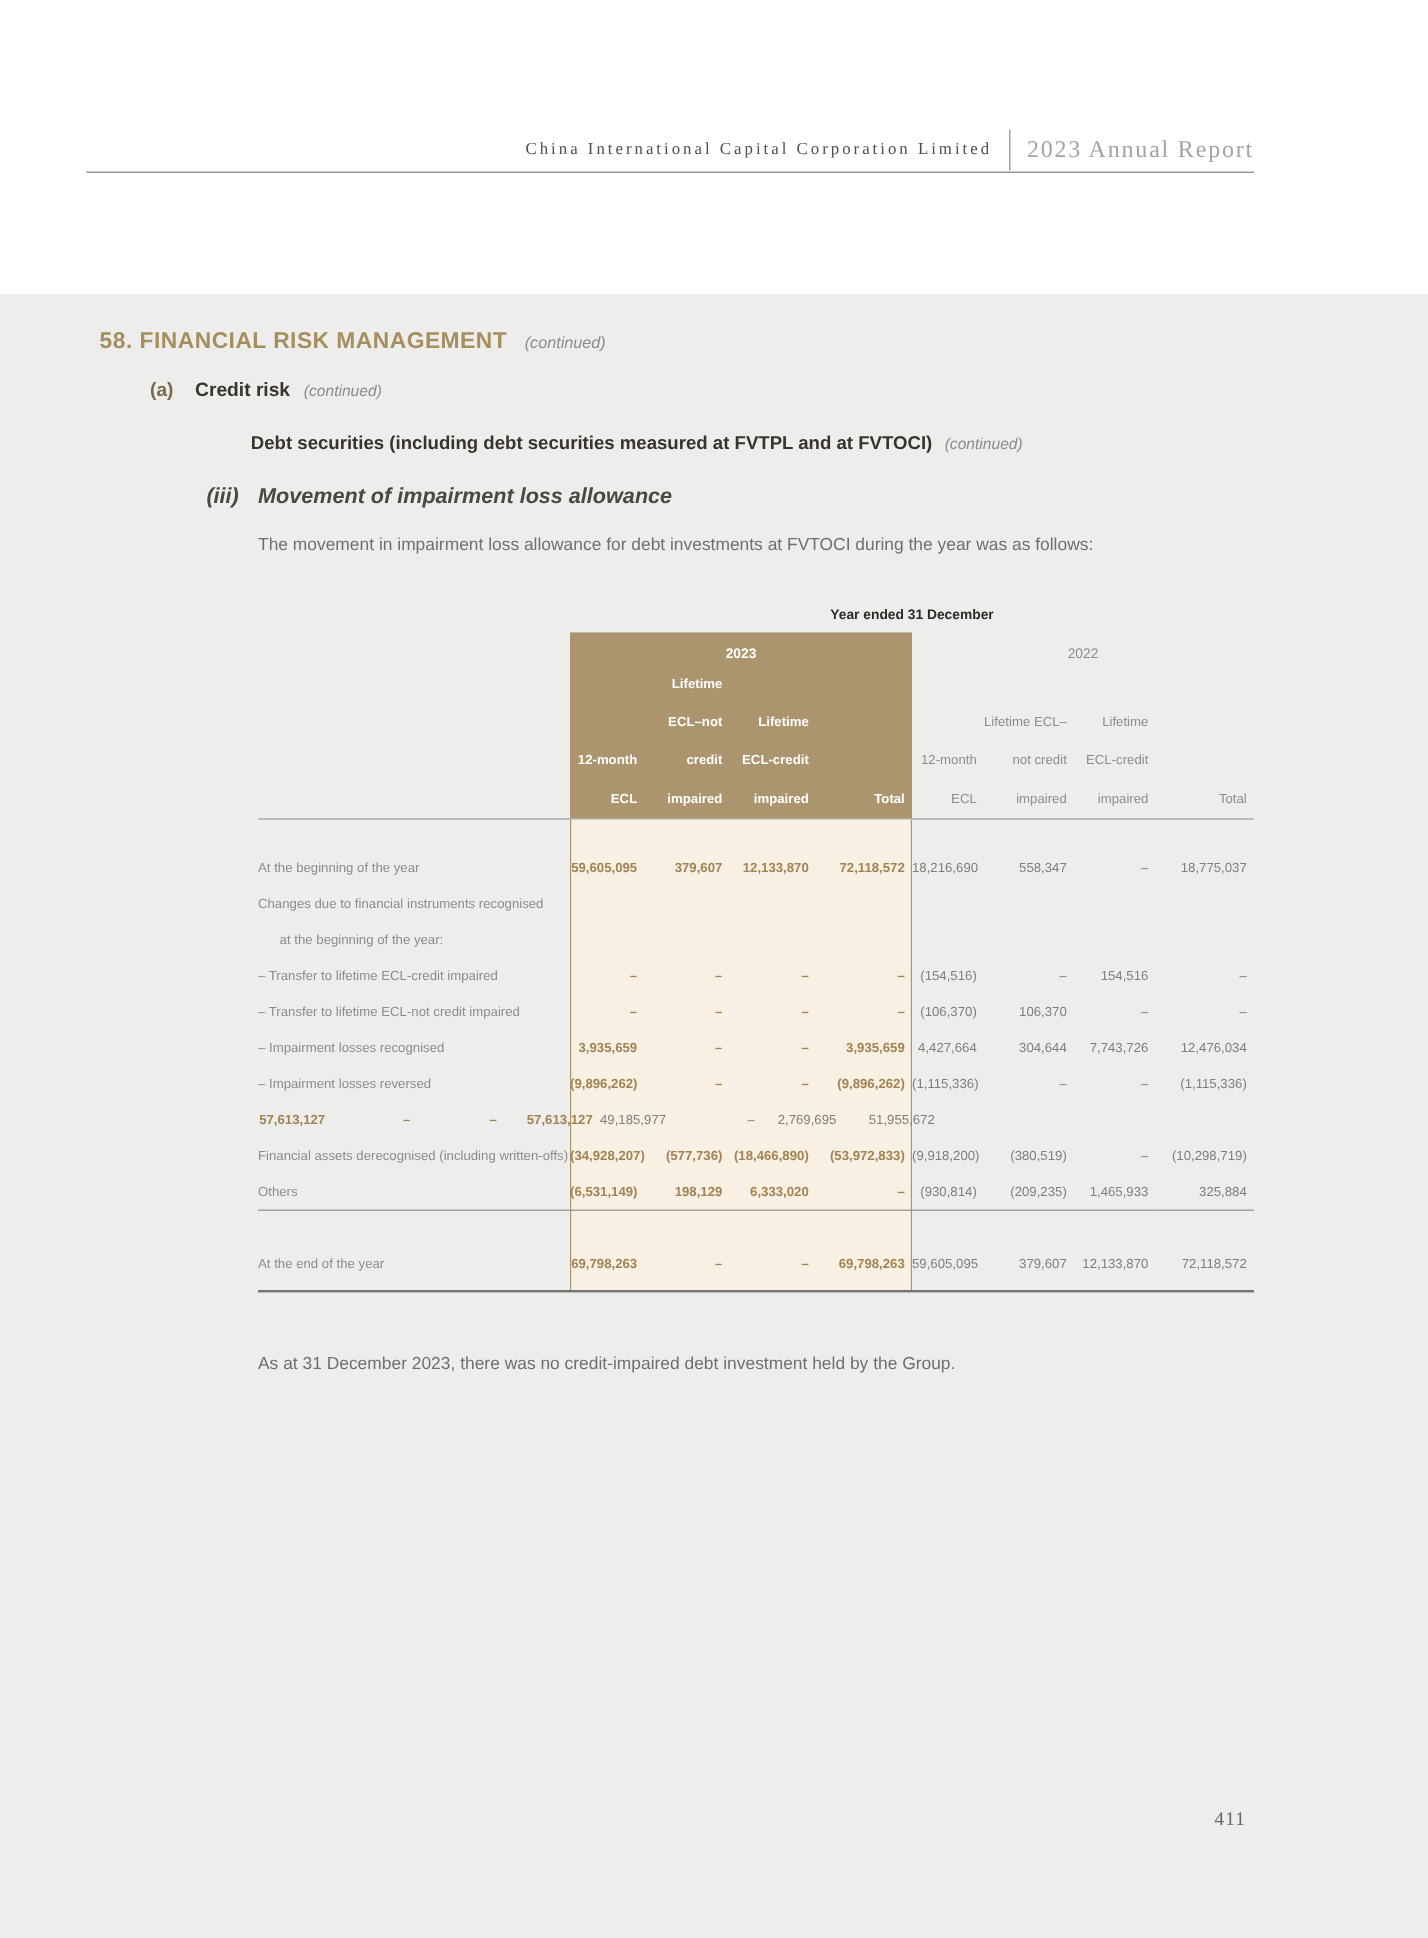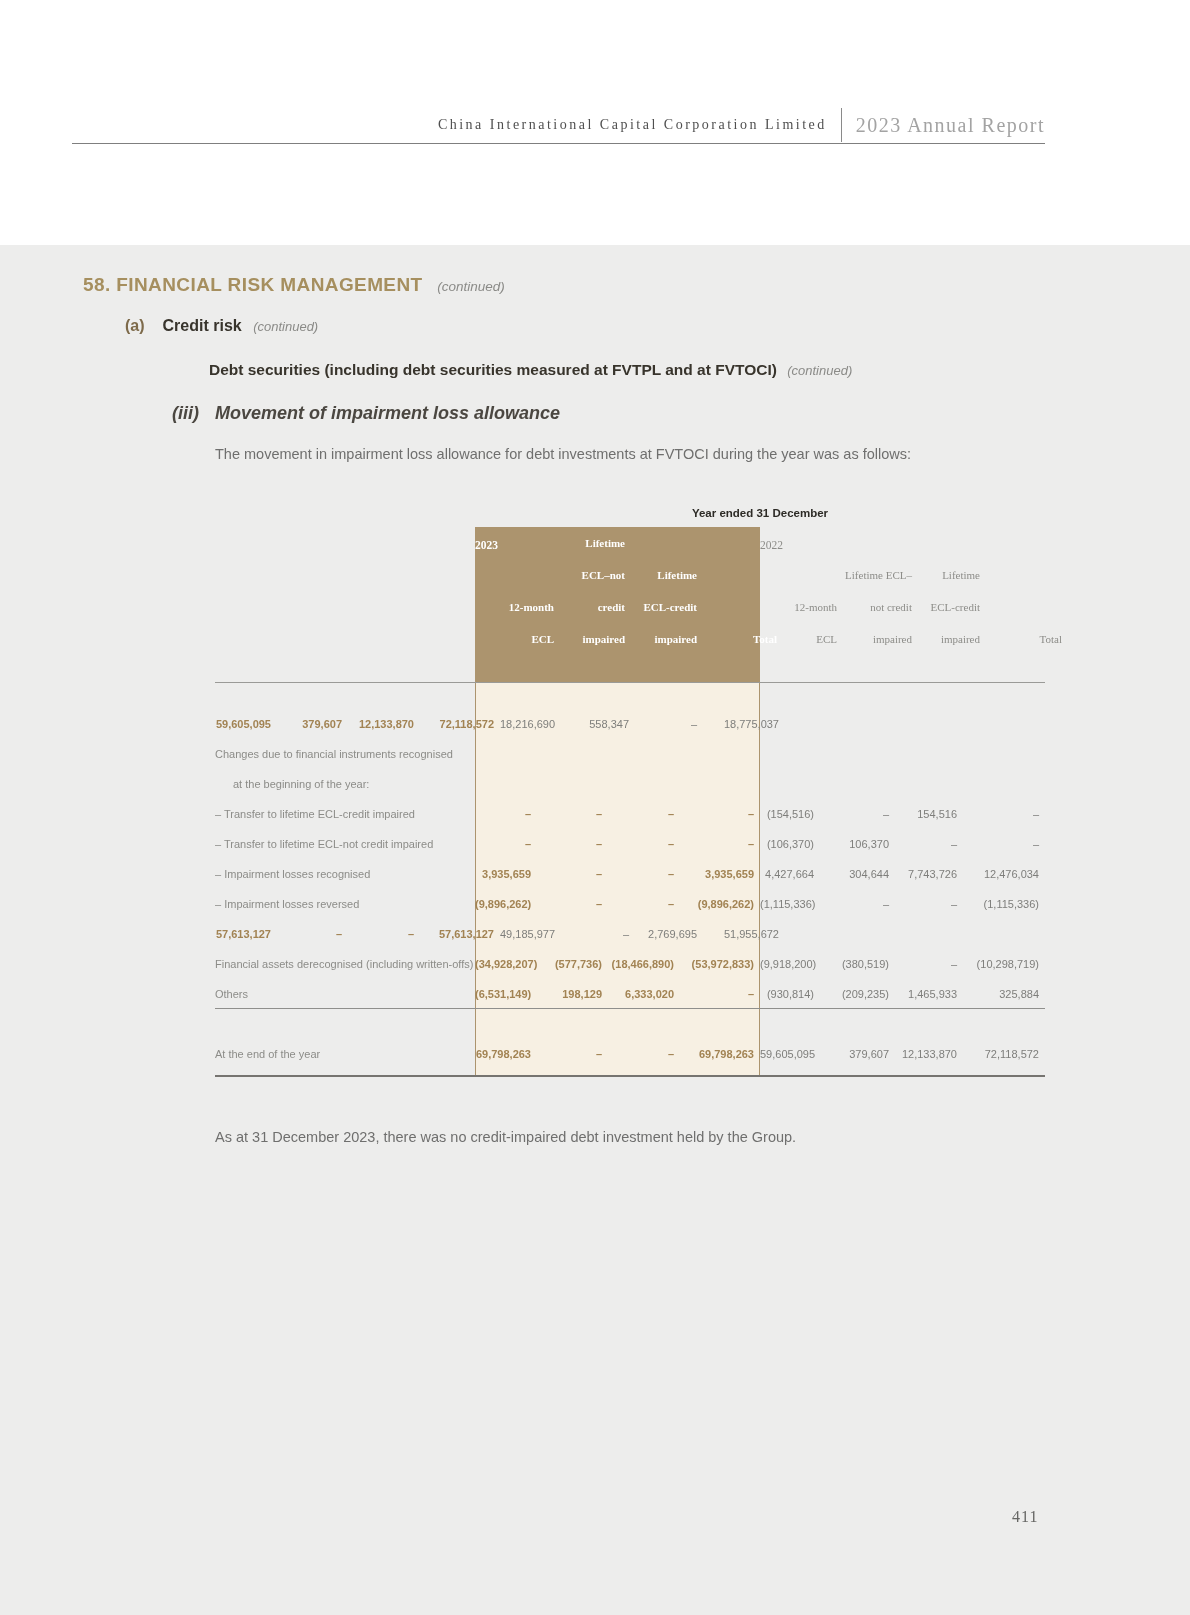--- a/index.html
+++ b/index.html
@@ -51,21 +51,21 @@
   .h-iii .marker { display:inline-block; width:43px; }
   .intro { position:absolute; top:446px; left:215px; font-size:14.5px; color:#6f6f6e; }
   
   .tablewrap { position:absolute; left:215px; top:505px; width:830px; font-size:11px; }
   .tbl-caption {
     position:absolute; top:2px; left:260px; width:570px;
     text-align:center; font-weight:bold; font-size:11.5px; color:#2d2b26;
   }
   .thead { display:flex; margin-top:22px; height:155px; }
   .th-label { width:260px; }
-  .th-block { width:285px; display:flex; flex-direction:row;font-family:Liberation Serif, serif; }
+  .th-block { width:285px; display:flex; flex-direction:column; }
   .th-2023 { background:#AC946E; color:#ffffff; font-weight:bold; }
   .th-2022 { color:#8d8d89; }
   .th-year { height:27px; line-height:36px; text-align:center; font-size:11.5px; }
   .th-2022 .th-year { font-weight:normal; }
   .hline { display:flex; height:32px; line-height:32px; }
   .cell { text-align:right; padding-right:6px; overflow:visible; white-space:nowrap; }
   .c1{width:62px;} .c2{width:71px;} .c3{width:72px;} .c4{width:80px;}
   .c5{width:60px;} .c6{width:75px;} .c7{width:68px;} .c8{width:82px;}
   .tbody {
     position:relative;
@@ -185,20 +185,21 @@
               <div class="cell c6">impaired</div>
               <div class="cell c7">impaired</div>
               <div class="cell c8">Total</div>
             </div>
           </div>
       </div>
     </div>
     <div class="tbody" id="tbody">
       <div class="beige-backdrop"></div>
     <div class="trow">
+          <div class="cell-label">At the beginning of the year</div>
           <div class="cell v23 c1">59,605,095</div>
           <div class="cell v23 c2">379,607</div>
           <div class="cell v23 c3">12,133,870</div>
           <div class="cell v23 c4">72,118,572</div>
           <div class="cell v22 c5">18,216,690</div>
           <div class="cell v22 c6">558,347</div>
           <div class="cell v22 c7">–</div>
           <div class="cell v22 c8">18,775,037</div>
         </div>
         <div class="trow">

